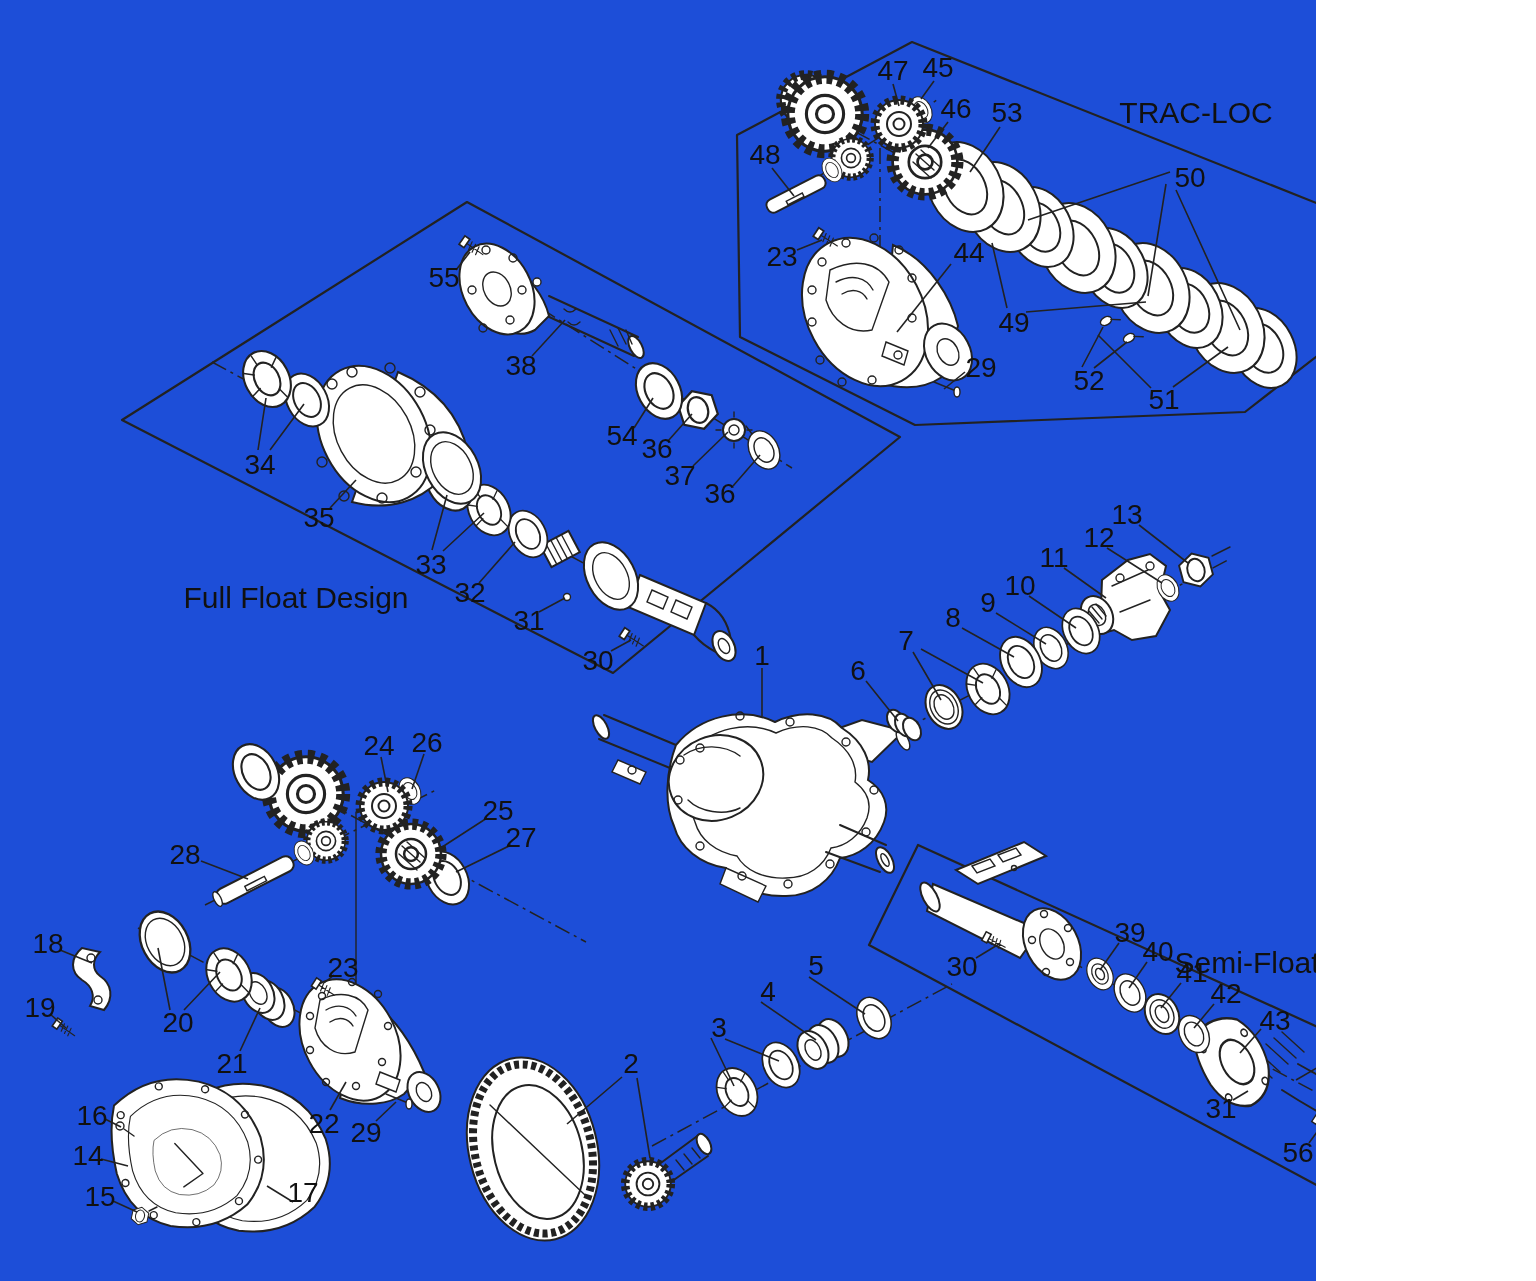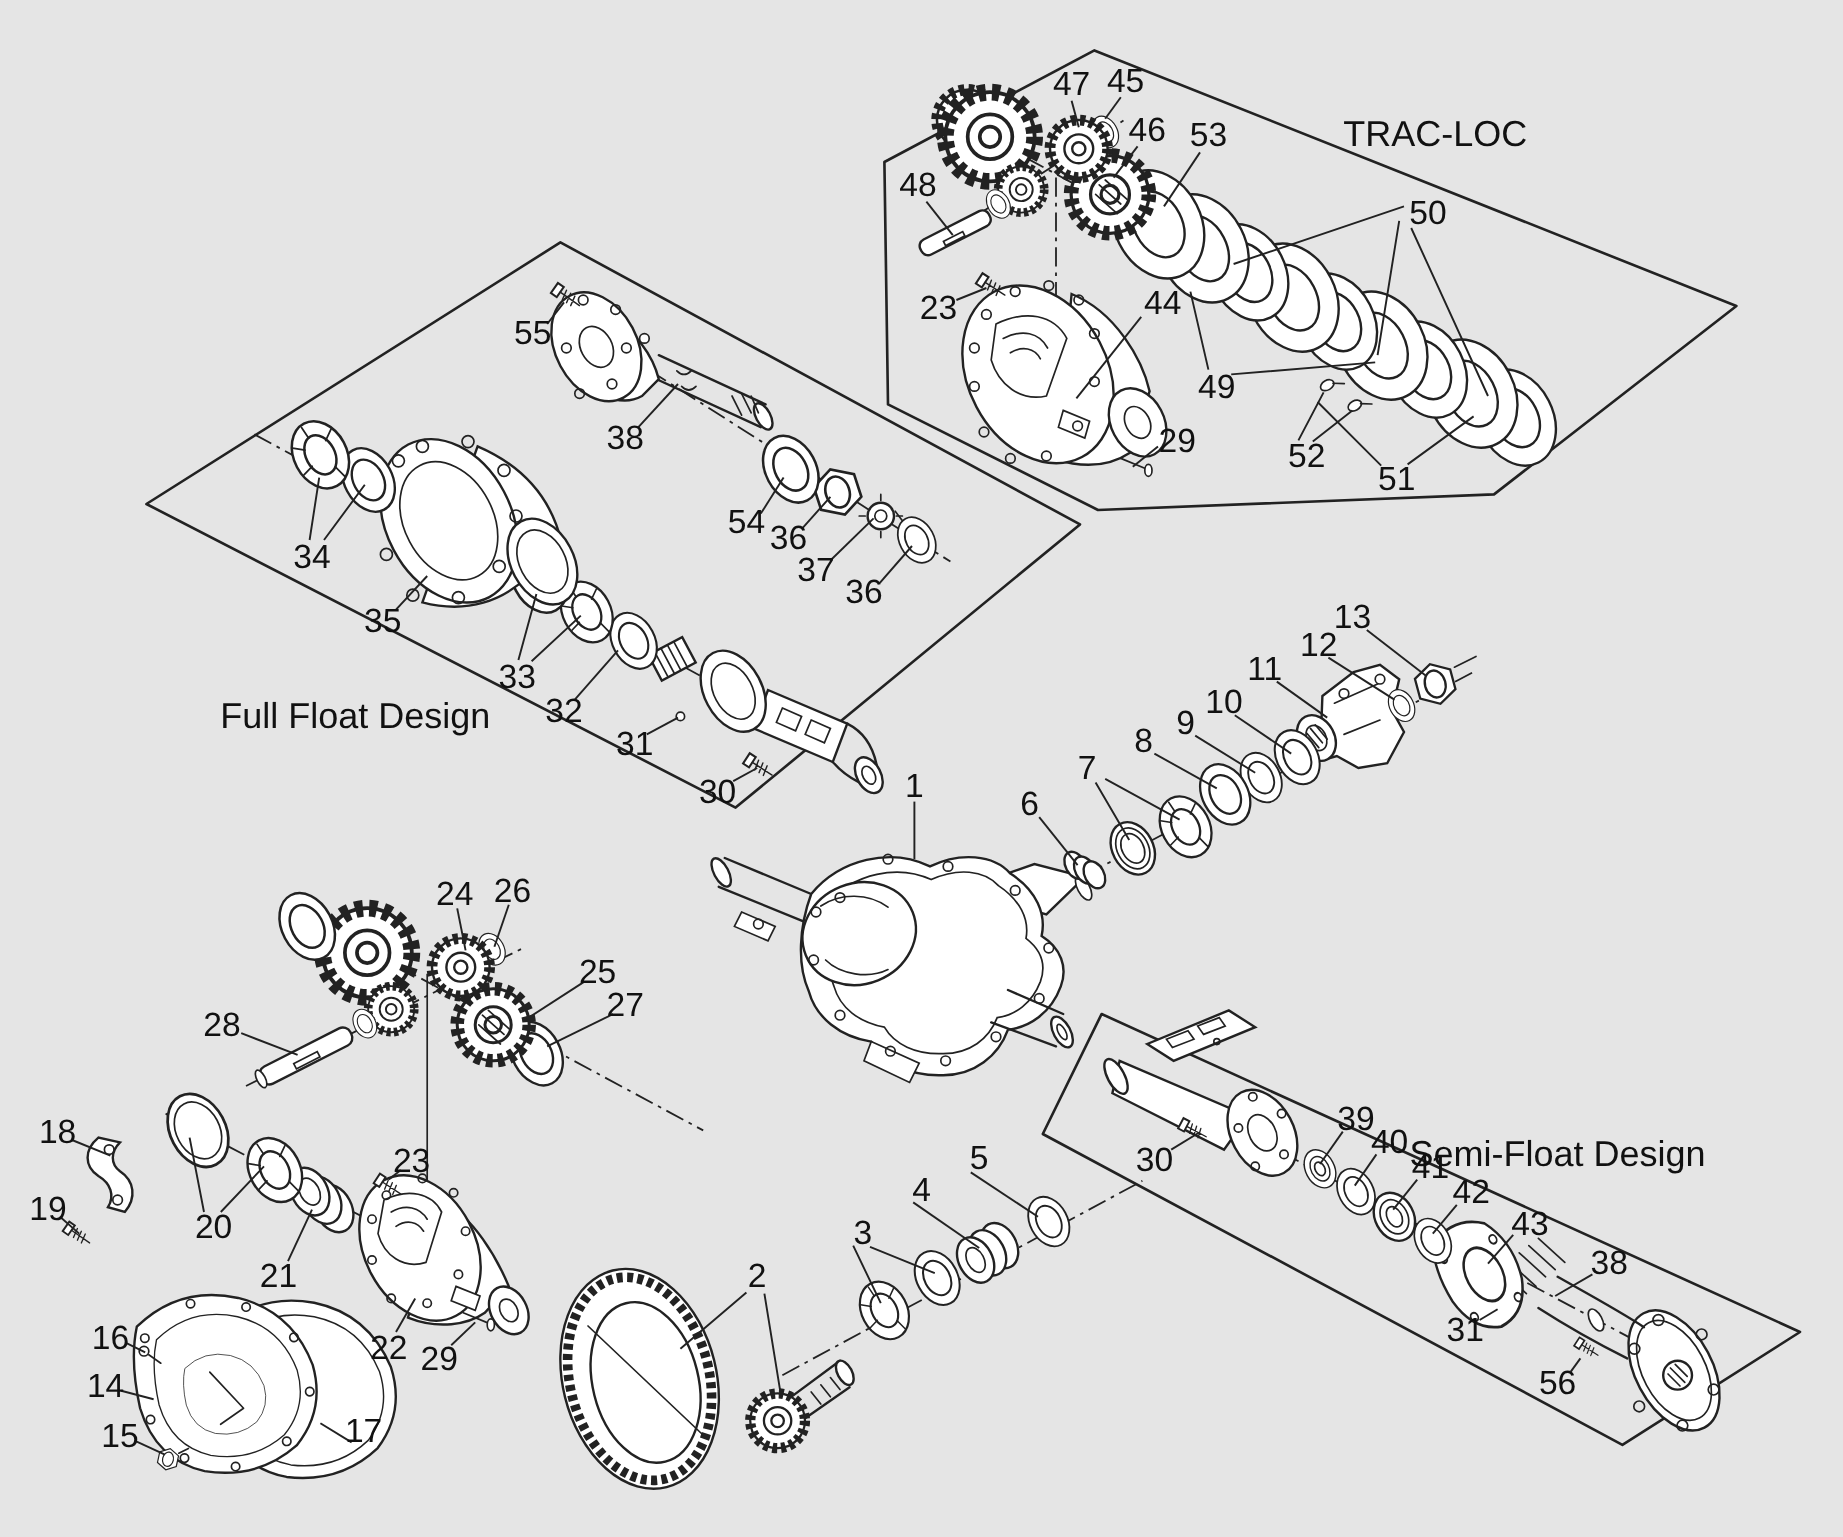--- a/index.html
+++ b/index.html
@@ -1,16 +1,16 @@
 <!DOCTYPE html>
 <html><head>
 <meta charset="utf-8">
 <style>
   html,body{margin:0;padding:0;background:#fff;}
-  .stage{width:1536px;height:1281px;position:relative;background:#e5e5e5;overflow:hidden;text-align:center;}
+  .stage{width:1316px;height:1281px;position:relative;background:#1d4ed8;overflow:hidden;text-align:center;}
   svg{display:block;}
   .pnl{fill:none;stroke:#222;stroke-width:2.2;stroke-linejoin:round;}
   .ln{fill:none;stroke:#222;stroke-width:2;stroke-linecap:round;stroke-linejoin:round;}
   .lnt{fill:none;stroke:#222;stroke-width:1.4;stroke-linecap:round;}
   .fw{fill:#fff;stroke:#222;stroke-width:2;}
   .fwt{fill:#fff;stroke:#222;stroke-width:1.4;}
   .gt{fill:none;stroke:#222;stroke-width:9;stroke-dasharray:4.2 3.4;}
   .gt2{fill:none;stroke:#222;stroke-width:8;stroke-dasharray:5 3.6;}
   .lead{fill:none;stroke:#222;stroke-width:1.6;}
   .dash{fill:none;stroke:#222;stroke-width:1.5;stroke-dasharray:16 5 3 5;}

